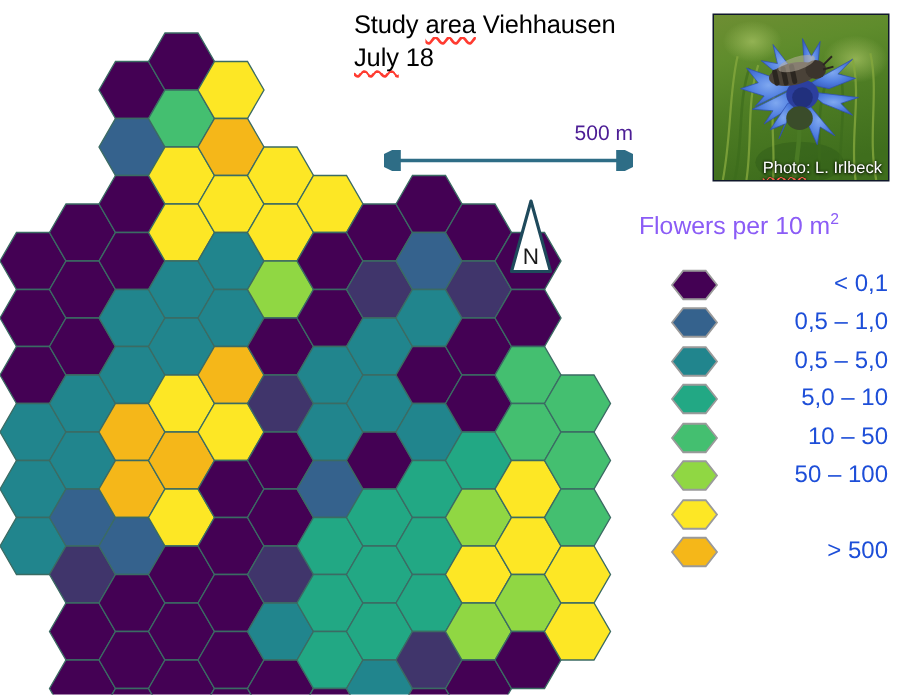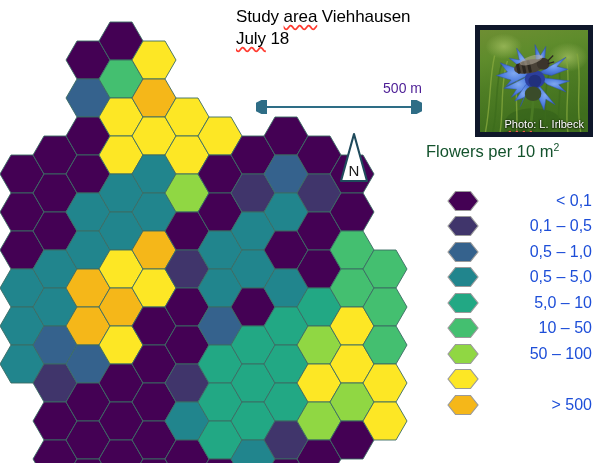--- a/index.html
+++ b/index.html
@@ -83,24 +83,23 @@
     height: 54px;
   }
 
   
   #photo-inset {
     position: absolute;
     left: 475px;
     top: 9px;
     width: 118px;
     height: 112px;
-    border: 5px solid #0f172a;
+    border: 1px solid #0f172a;
     box-sizing: border-box;
     overflow: hidden;
-    margin-top: 16px;
   }
   #photo-canvas {
     position: absolute;
     left: 0; top: 0;
     width: 100%; height: 100%;
     display: block;
   }
   #photo-credit {
     position: absolute;
     right: 4px;
@@ -116,22 +115,22 @@
 
   
   #legend {
     position: absolute;
     left: 424px;
     top: 142px;
     width: 176px;
   }
   #legend-title {
     font-size: 16.5px;
-    color: #14532d;
-    margin: 0 0 27px 2px;
+    color: #8b5cf6;
+    margin: 0 0 16px 2px;
     white-space: nowrap;
   }
   #legend-title sup {
     font-size: 10.5px;
     vertical-align: super;
     line-height: 0;
   }
   .legend-row {
     display: flex;
     align-items: center;
@@ -610,28 +609,20 @@
           <div class="legend-swatch">
             <svg viewBox="0 0 34 22" width="34" height="22">
               <polygon points="2.00,11.00 9.50,1.50 24.50,1.50 32.00,11.00 24.50,20.50 9.50,20.50" fill="#440154" stroke="#9a9a9a" stroke-width="1.2"></polygon>
             </svg>
           </div>
           <div class="legend-label">&lt; 0,1</div>
         </div>
         <div class="legend-row">
           <div class="legend-swatch">
             <svg viewBox="0 0 34 22" width="34" height="22">
-              <polygon points="2.00,11.00 9.50,1.50 24.50,1.50 32.00,11.00 24.50,20.50 9.50,20.50" fill="#40356b" stroke="#9a9a9a" stroke-width="1.2"></polygon>
-            </svg>
-          </div>
-          <div class="legend-label">0,1 – 0,5</div>
-        </div>
-        <div class="legend-row">
-          <div class="legend-swatch">
-            <svg viewBox="0 0 34 22" width="34" height="22">
               <polygon points="2.00,11.00 9.50,1.50 24.50,1.50 32.00,11.00 24.50,20.50 9.50,20.50" fill="#35628d" stroke="#9a9a9a" stroke-width="1.2"></polygon>
             </svg>
           </div>
           <div class="legend-label">0,5 – 1,0</div>
         </div>
         <div class="legend-row">
           <div class="legend-swatch">
             <svg viewBox="0 0 34 22" width="34" height="22">
               <polygon points="2.00,11.00 9.50,1.50 24.50,1.50 32.00,11.00 24.50,20.50 9.50,20.50" fill="#21858d" stroke="#9a9a9a" stroke-width="1.2"></polygon>
             </svg>

